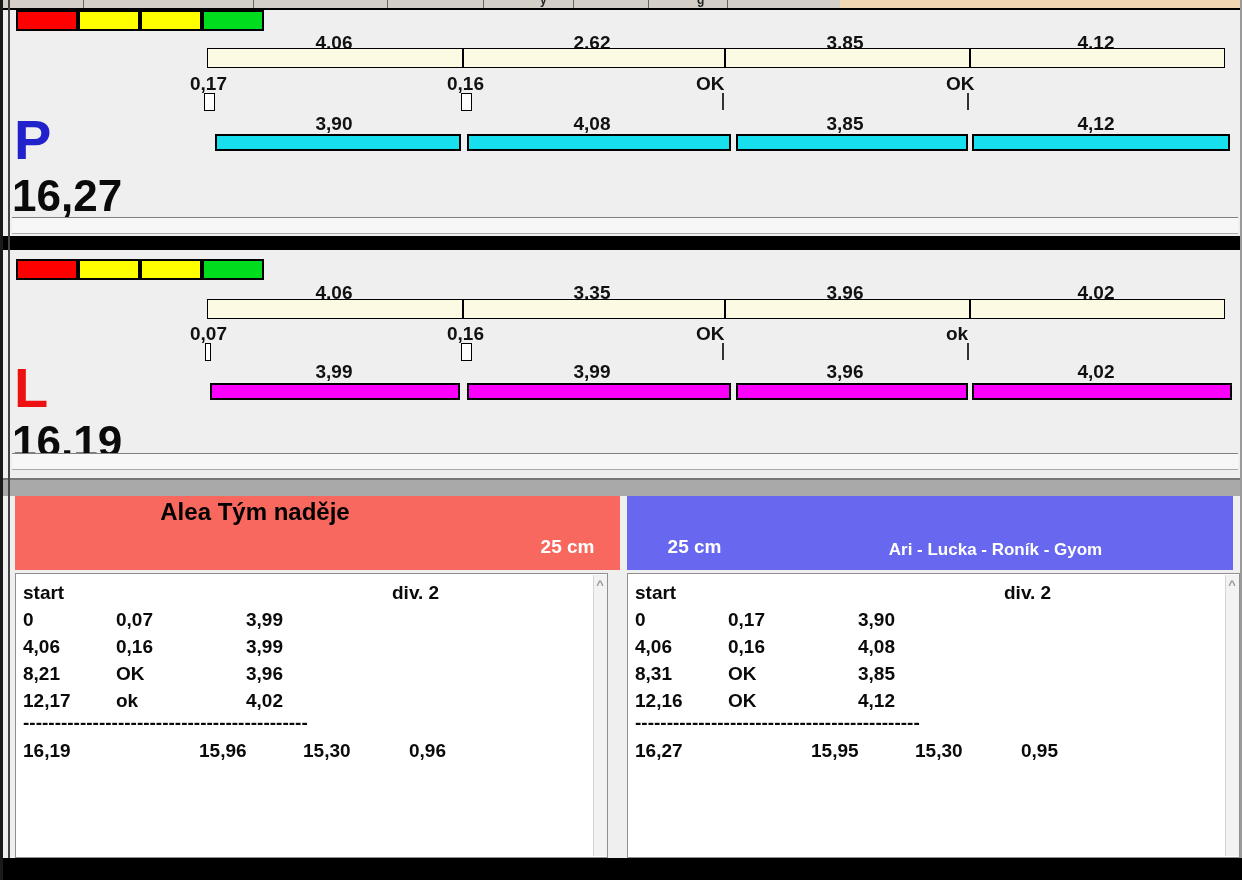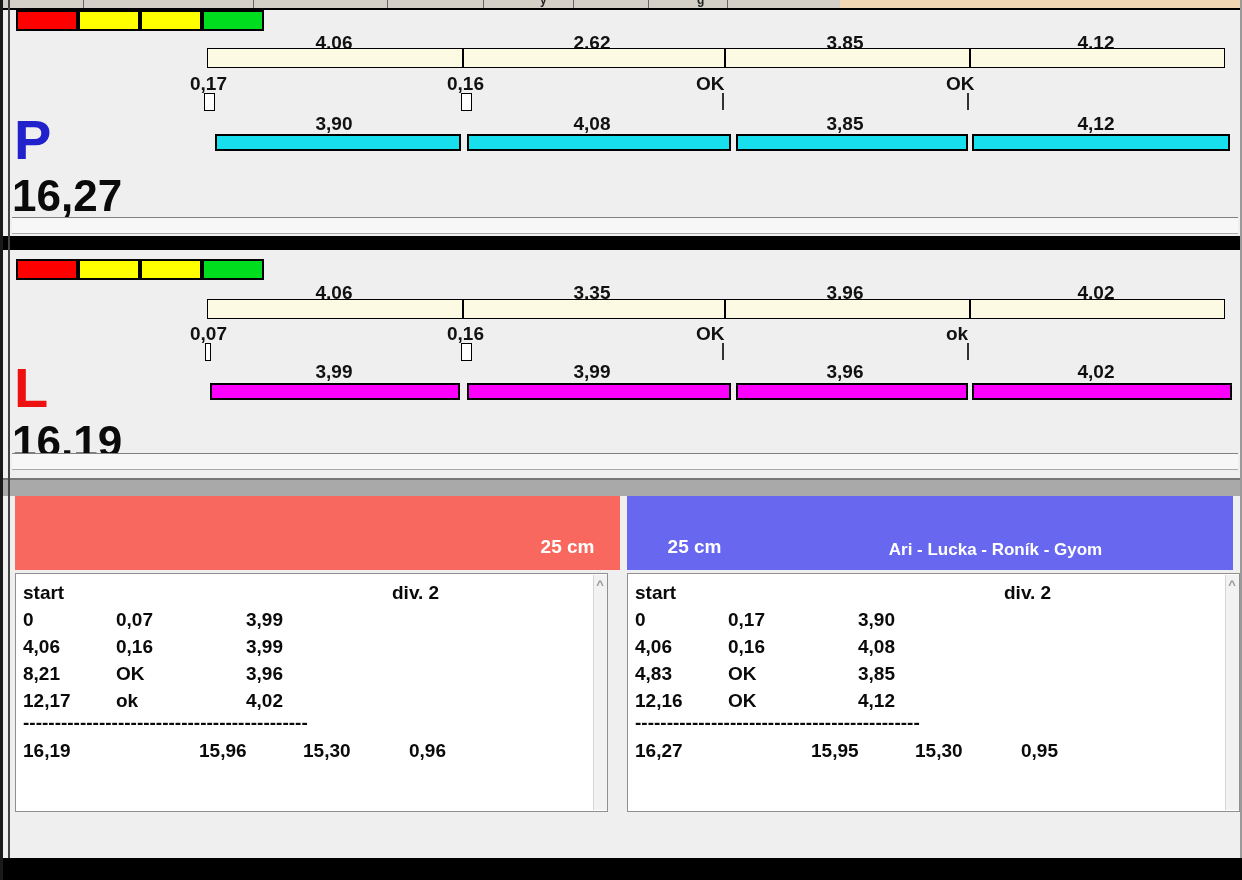--- a/index.html
+++ b/index.html
@@ -37,21 +37,21 @@
   
   .team-box{position:absolute;top:496px;height:74px;}
   .team-left-box{left:15px;width:605px;background:#f8685f;}
   .team-right-box{left:627px;width:606px;background:#6767ef;}
   .team-name{position:absolute;top:2px;font-size:24px;font-weight:700;color:#000;text-align:center;white-space:nowrap;}
   .team-lineup{position:absolute;top:44px;font-size:17px;font-weight:700;color:#fff;text-align:center;white-space:nowrap;}
   .team-handicap{position:absolute;top:40px;font-size:19px;font-weight:700;color:#fff;text-align:center;white-space:nowrap;}
   .datetime-box{left:493px;top:496px;width:265px;height:36px;background:#fff;color:#000;
     font-size:26px;text-align:center;line-height:34px;white-space:nowrap;z-index:5;}
   
-  .rtable{position:absolute;top:573px;height:239px;background:#fff;border:1px solid #909090;box-sizing:border-box;
+  .rtable{position:absolute;top:573px;height:285px;background:#fff;border:1px solid #909090;box-sizing:border-box;
     font-size:19px;font-weight:700;color:#0a0a0a;}
   .rtable-left{left:15px;width:593px;}
   .rtable-right{left:627px;width:613px;}
   .tcell{position:absolute;white-space:nowrap;}
   .dash-row{position:absolute;left:7px;white-space:nowrap;letter-spacing:0;}
   .scroll-track{position:absolute;top:1px;bottom:1px;right:0;width:13px;background:#f2f2f2;border-left:1px solid #d5d5d5;}
   .scroll-arrow{position:absolute;top:2px;right:1px;width:12px;text-align:center;font-size:13px;color:#999;font-weight:700;}
   .bottom-black{left:0;top:858px;width:1242px;height:22px;background:#000;}
   
   .edge-l1{left:0;top:0;width:3px;height:880px;background:#1a1a1a;z-index:40;}
@@ -164,20 +164,21 @@
 
     <div class="lane-letter letter-l" style="top:110px">L</div>
     <div class="lane-total" style="top:168px">16,19</div>
     <div class="status-strip" style="top:201px"></div>
   </div>
 
   <div class="abs sep-line"></div>
   <div class="abs gray-band"></div>
 
   <div class="team-box team-left-box">
+    <div class="team-name" style="left:0;width:480px">Alea Tým naděje</div>
     <div class="team-handicap" style="left:500px;width:105px">25 cm</div>
   </div>
 
 
   <div class="team-box team-right-box">
     <div class="team-lineup" style="left:131px;width:475px">Ari - Lucka - Roník - Gyom</div>
     <div class="team-handicap" style="left:15px;width:105px">25 cm</div>
   </div>
 
   <div class="rtable rtable-left">
@@ -217,21 +218,21 @@
     <span class="tcell" style="left:376px;top:8px">div. 2</span>
 
     <span class="tcell" style="left:7px;top:35px">0</span>
     <span class="tcell" style="left:100px;top:35px">0,17</span>
     <span class="tcell" style="left:230px;top:35px">3,90</span>
 
     <span class="tcell" style="left:7px;top:62px">4,06</span>
     <span class="tcell" style="left:100px;top:62px">0,16</span>
     <span class="tcell" style="left:230px;top:62px">4,08</span>
 
-    <span class="tcell" style="left:7px;top:89px">4,83</span>
+    <span class="tcell" style="left:7px;top:89px">8,31</span>
     <span class="tcell" style="left:100px;top:89px">OK</span>
     <span class="tcell" style="left:230px;top:89px">3,85</span>
 
     <span class="tcell" style="left:7px;top:116px">12,16</span>
     <span class="tcell" style="left:100px;top:116px">OK</span>
     <span class="tcell" style="left:230px;top:116px">4,12</span>
 
     <span class="dash-row" style="top:138px">---------------------------------------------</span>
 
     <span class="tcell" style="left:7px;top:166px">16,27</span>

